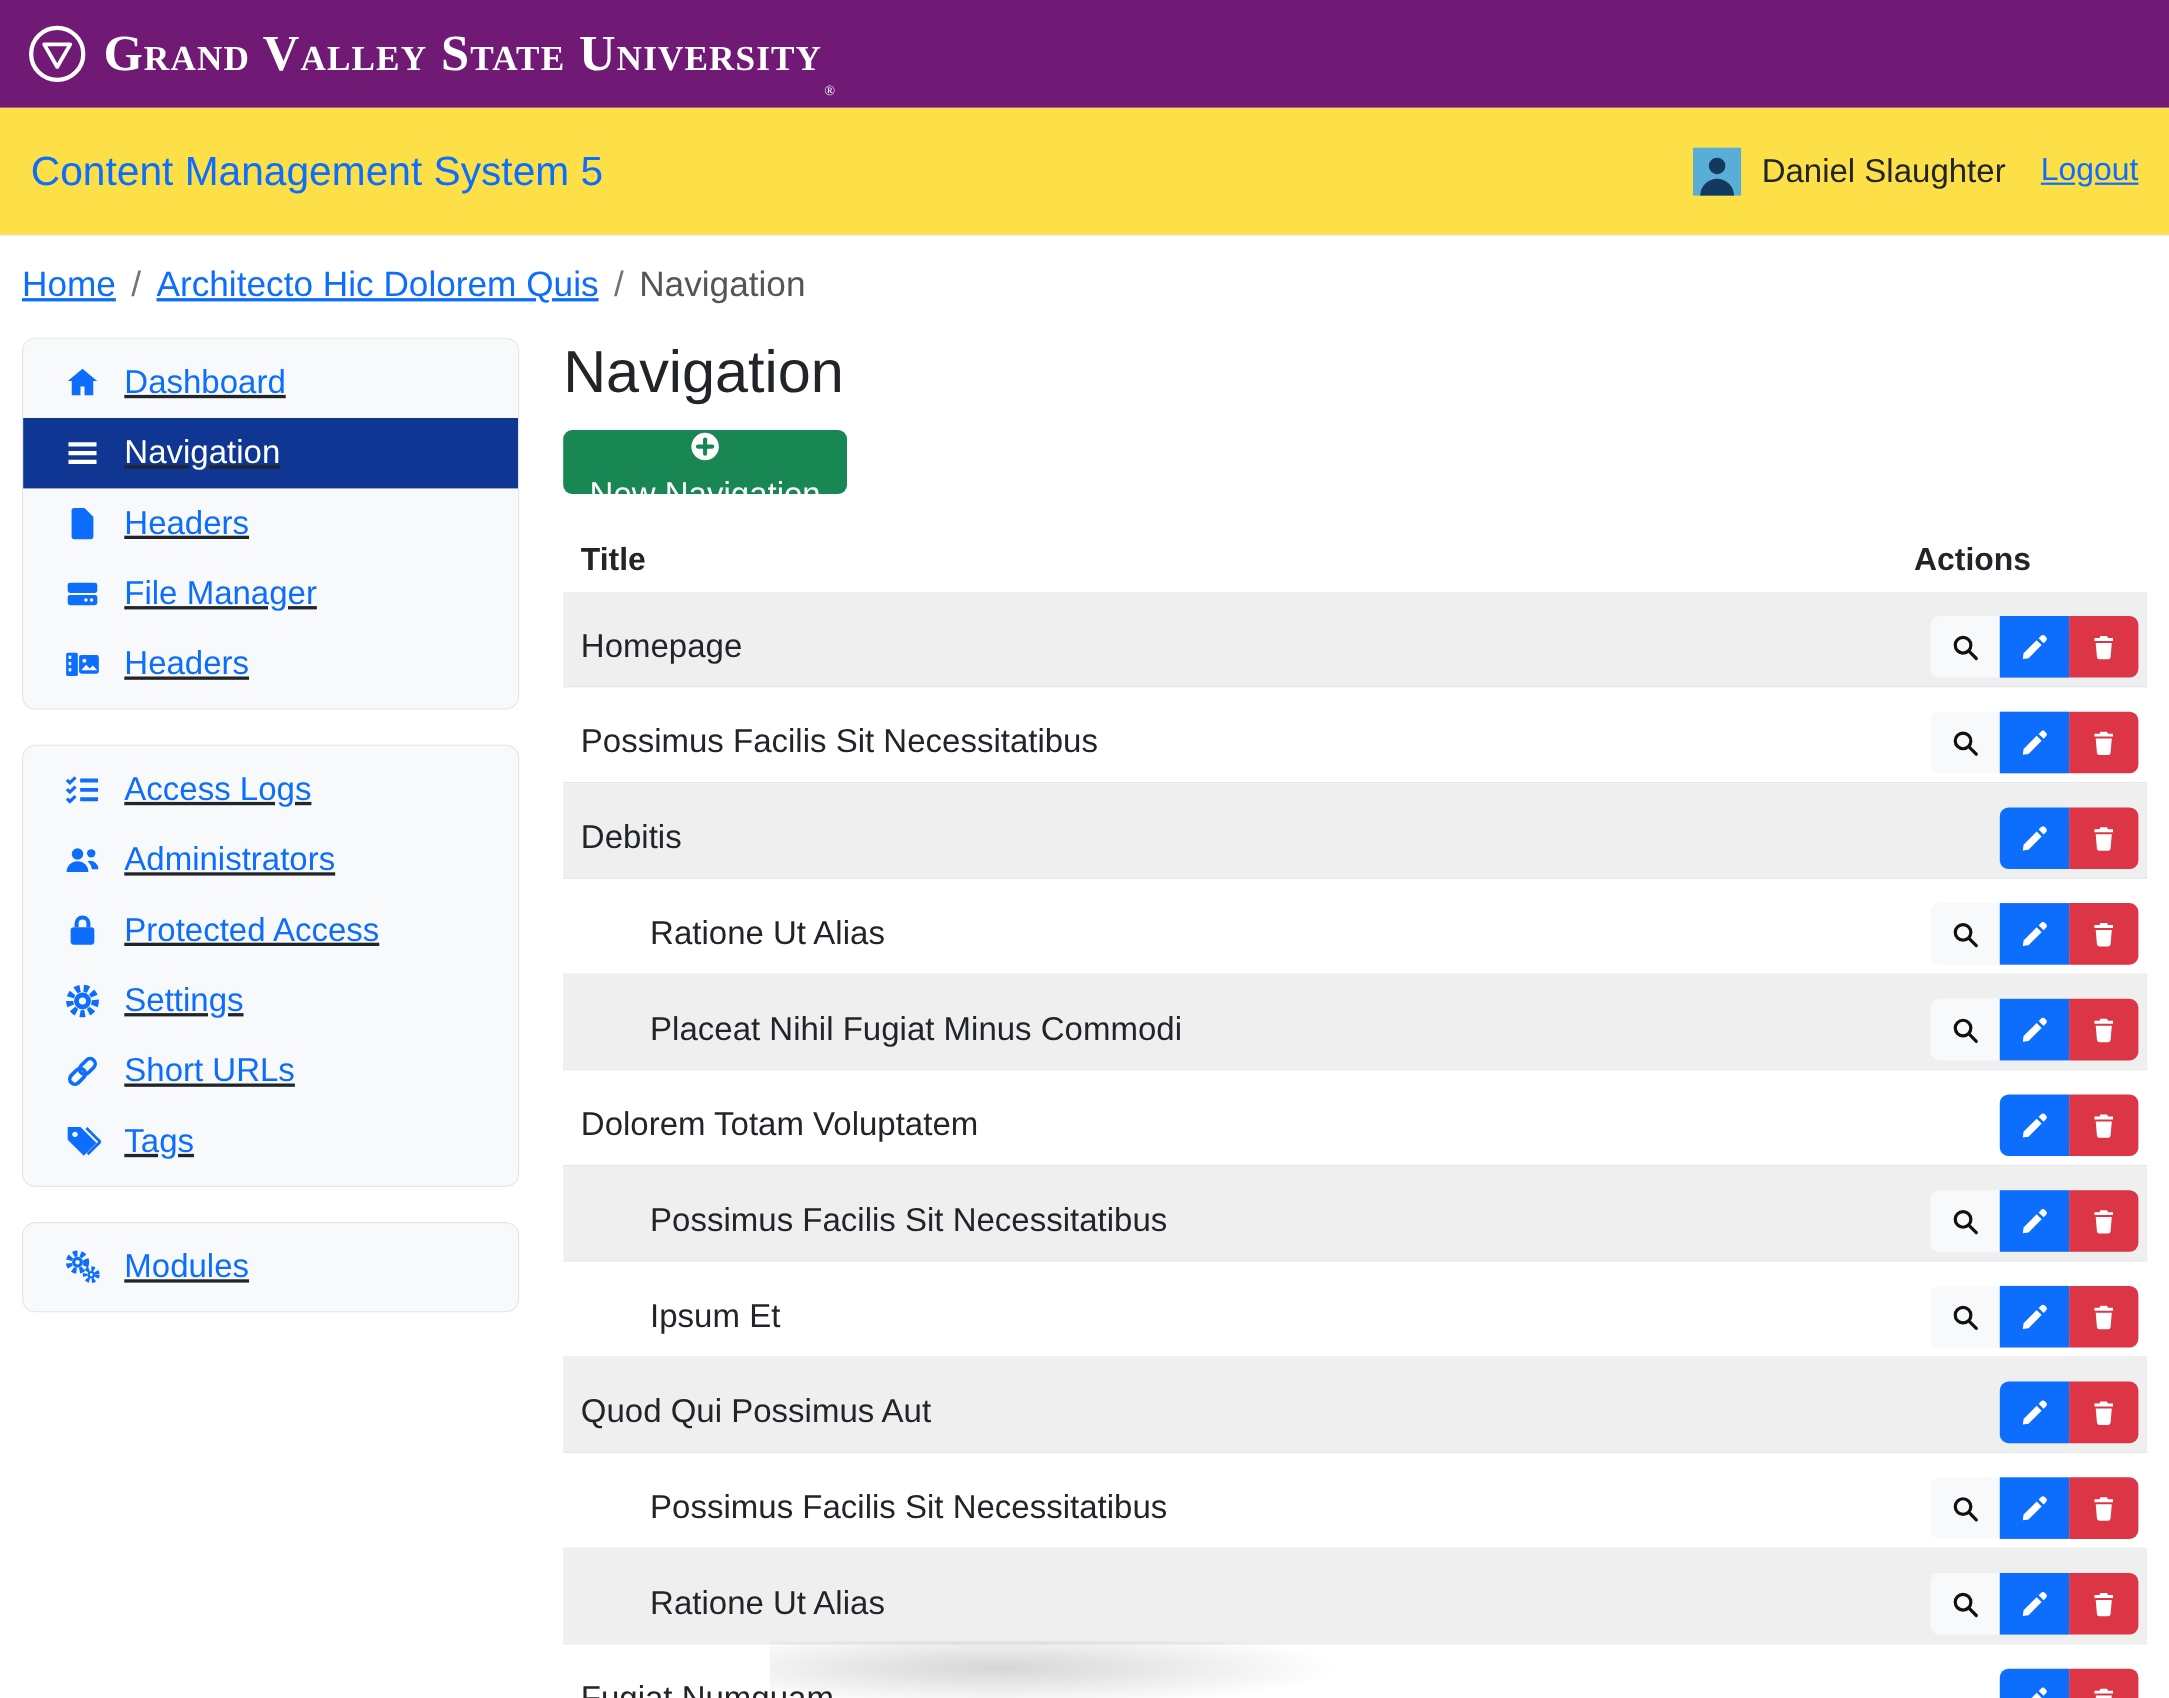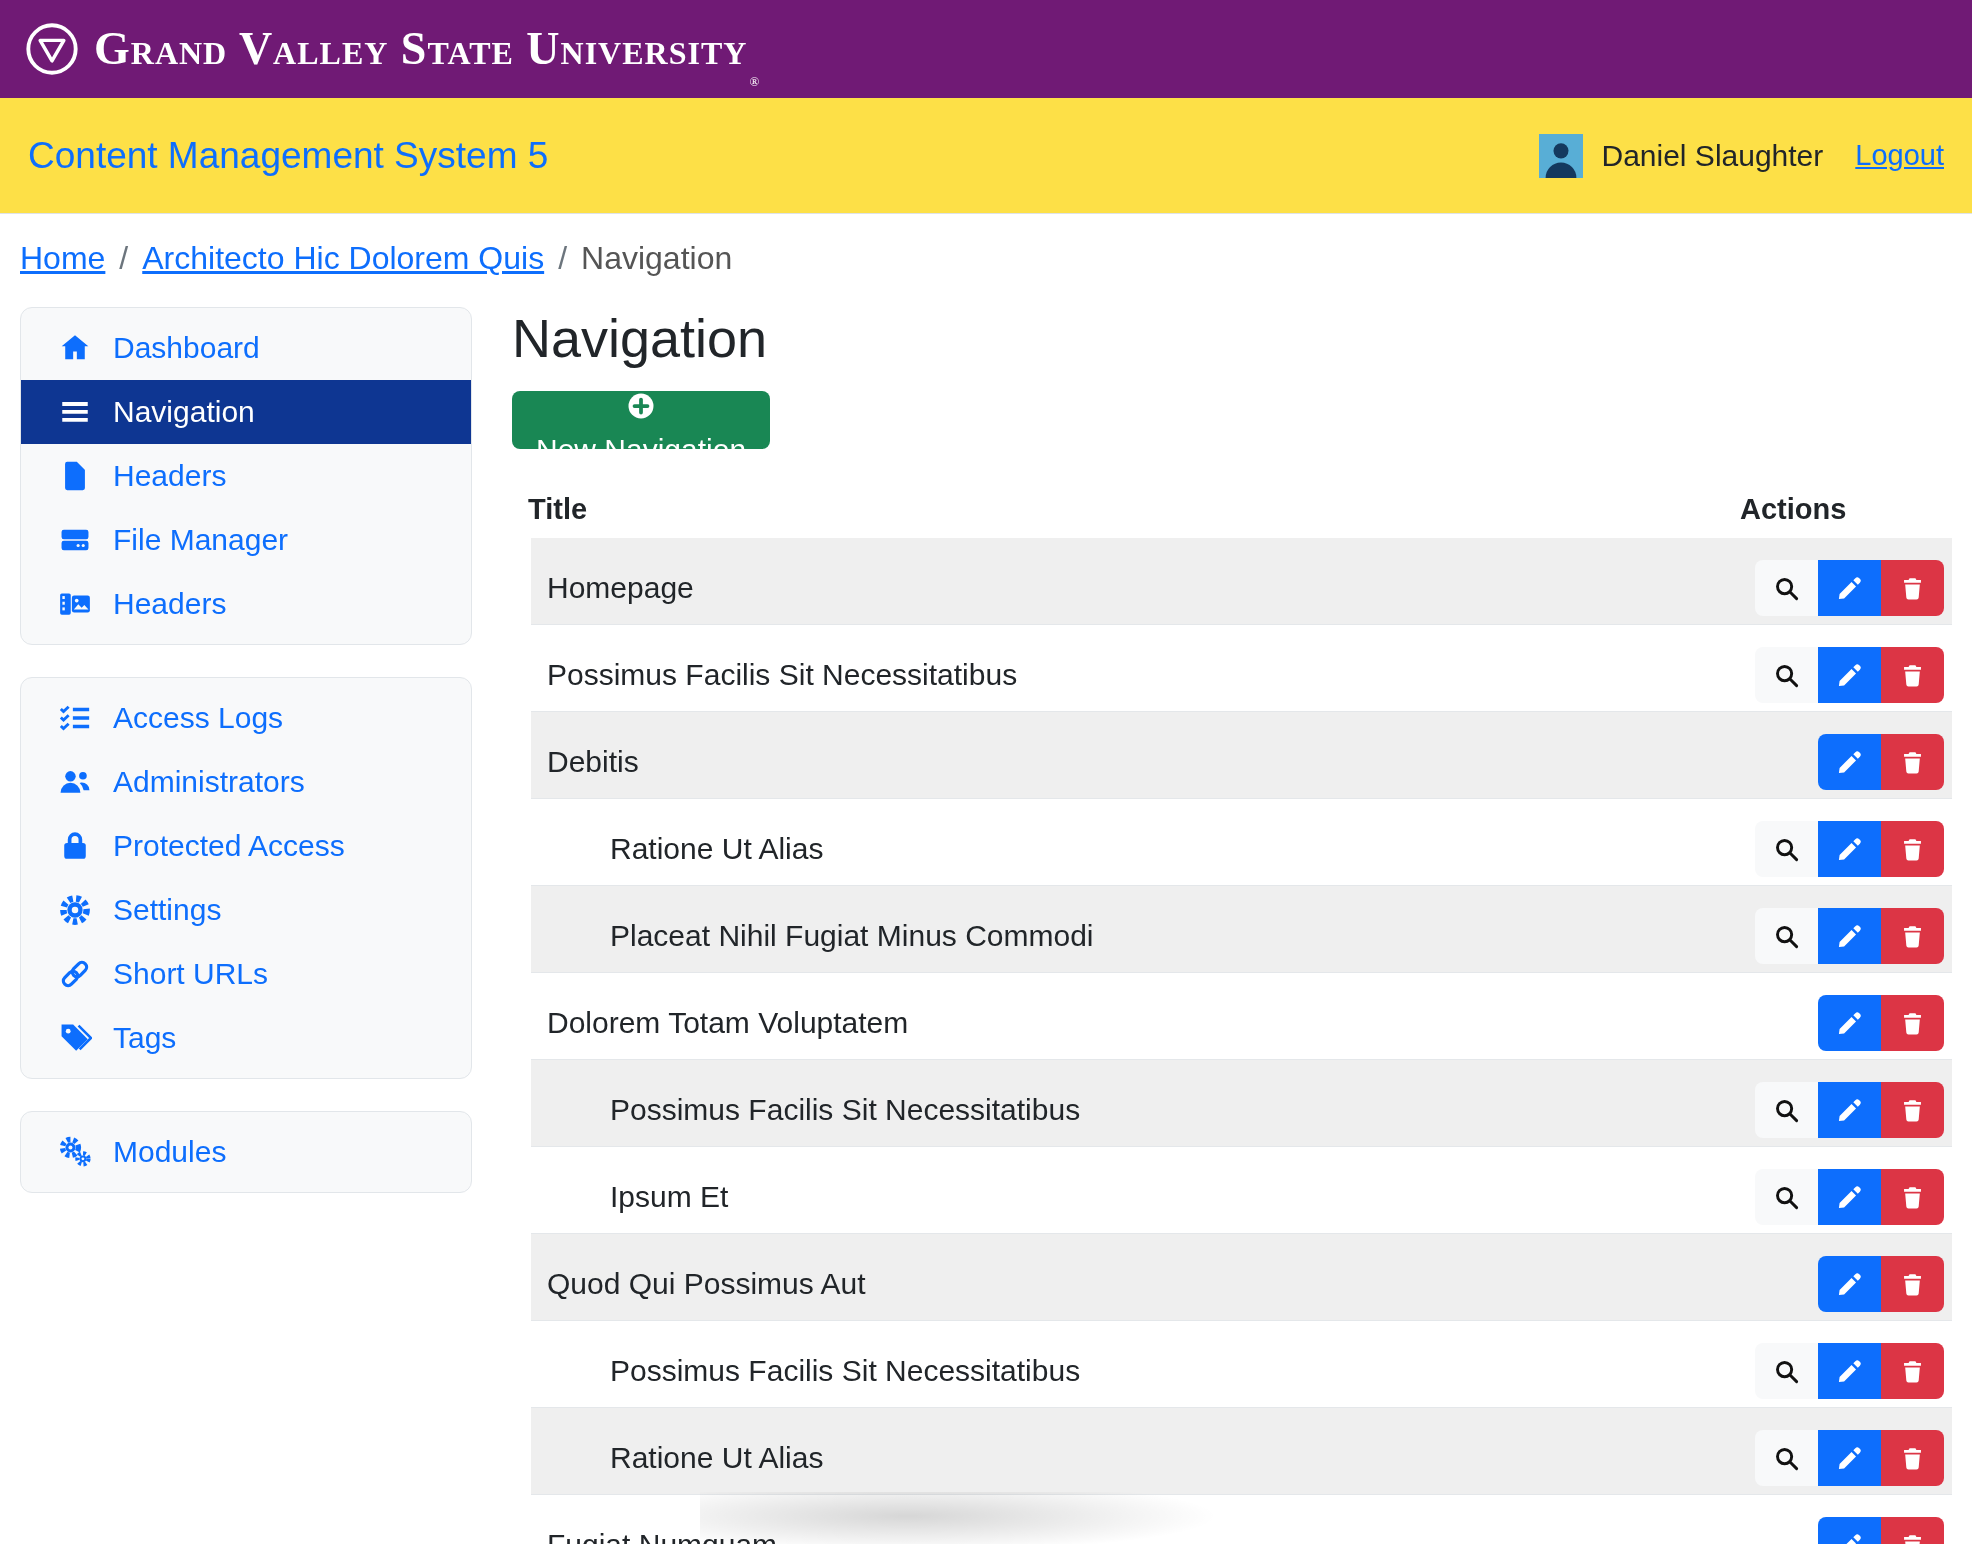--- a/index.html
+++ b/index.html
@@ -23,40 +23,40 @@
   .avatar svg{width:100%;height:100%;display:block;}
   .username{font-size:30px;color:#212529;}
   .logout{font-size:29px;color:#0d6efd;text-decoration:underline;margin-left:14px;cursor:pointer;}
   
   .breadcrumb{margin:26px 0 0 20px;font-size:32px;color:#555;display:flex;gap:14px;align-items:center;}
   .breadcrumb a{color:#0d6efd;text-decoration:underline;cursor:pointer;}
   .breadcrumb .sep{color:#6c757d;}
   .breadcrumb .current{color:#555;}
   
   .layout{display:flex;margin-top:30px;padding:0 20px;gap:40px;align-items:flex-start;box-sizing:border-box;}
-  .sidebar{width:452px;flex:none;display:flex;flex-direction:column;gap:32px;}
+  .sidebar{width:452px;flex:none;display:flex;flex-direction:column;gap:32px;text-decoration:underline;}
   .side-card{background:#f8f9fa;border:1px solid #e2e6ea;border-radius:12px;padding:8px 0;overflow:hidden;}
   .side-item{display:flex;align-items:center;height:64px;padding:0 0 0 36px;color:#0d6efd;font-size:30px;
     text-decoration:none;gap:20px;cursor:pointer;}
   .side-item .ic{width:36px;height:34px;flex:none;display:flex;align-items:center;justify-content:center;}
   .side-item .ic svg{width:34px;height:34px;display:block;}
   .side-item.active{background:#0e3692;color:#fff;}
   
   .content{flex:1;min-width:0;}
   .page-title{font-size:54px;font-weight:500;margin:0;line-height:1.15;color:#212529;}
   .btn-new{display:inline-flex;align-items:center;gap:12px;background:#198754;color:#fff;border:none;
     border-radius:8px;height:58px;padding:0 24px;font-size:30px;font-weight:500;margin-top:22px;cursor:pointer;
     font-family:inherit;flex-direction:column;}
   .btn-new .ic{width:30px;height:30px;display:flex;}
   .btn-new .ic svg{width:100%;height:100%;display:block;}
   .thead{display:flex;margin-top:34px;padding:10px 16px 12px;font-weight:700;font-size:29px;box-sizing:border-box;}
   .th-title{flex:1;}
   .th-actions{width:196px;flex:none;}
   .trow{display:flex;align-items:center;height:87px;border-bottom:1px solid #e4e7ea;
-    padding:14px 8px 0 16px;box-sizing:border-box;background:#fff;margin-left:19px;}
+    padding:14px 8px 0 16px;box-sizing:border-box;background:#fff;}
   .tbody .trow:nth-child(odd){background:#efefef;}
   .cell-title{flex:1;font-size:30px;color:#212529;}
   .trow.indent .cell-title{padding-left:63px;}
   .cell-actions{width:196px;flex:none;display:flex;justify-content:flex-end;}
   .abtn{width:63px;height:56px;border:none;display:flex;align-items:center;justify-content:center;
     padding:0;cursor:pointer;border-radius:0;}
   .abtn:first-child{border-radius:8px 0 0 8px;}
   .abtn:last-child{border-radius:0 8px 8px 0;}
   .abtn .ic{width:27px;height:27px;display:flex;}
   .abtn .ic svg{width:100%;height:100%;display:block;}

